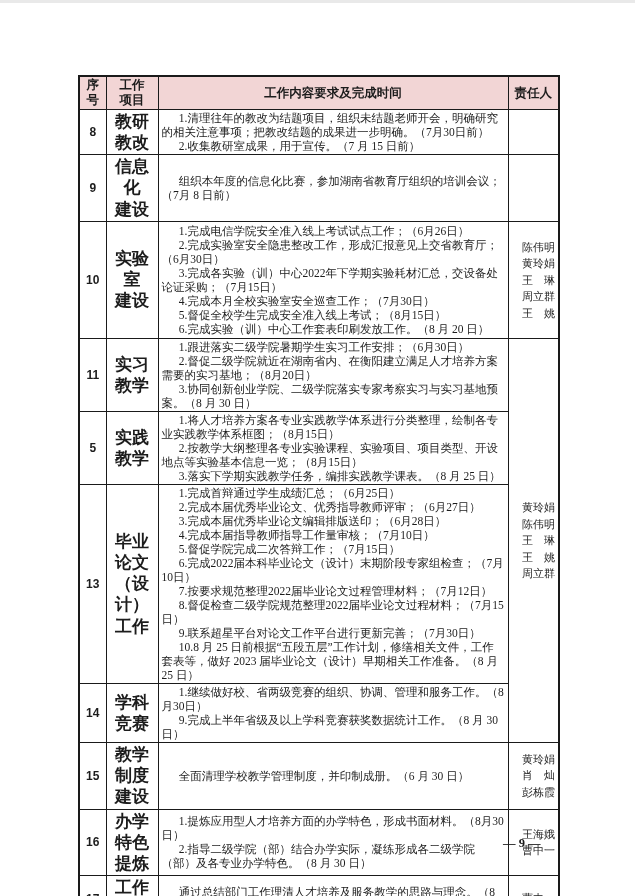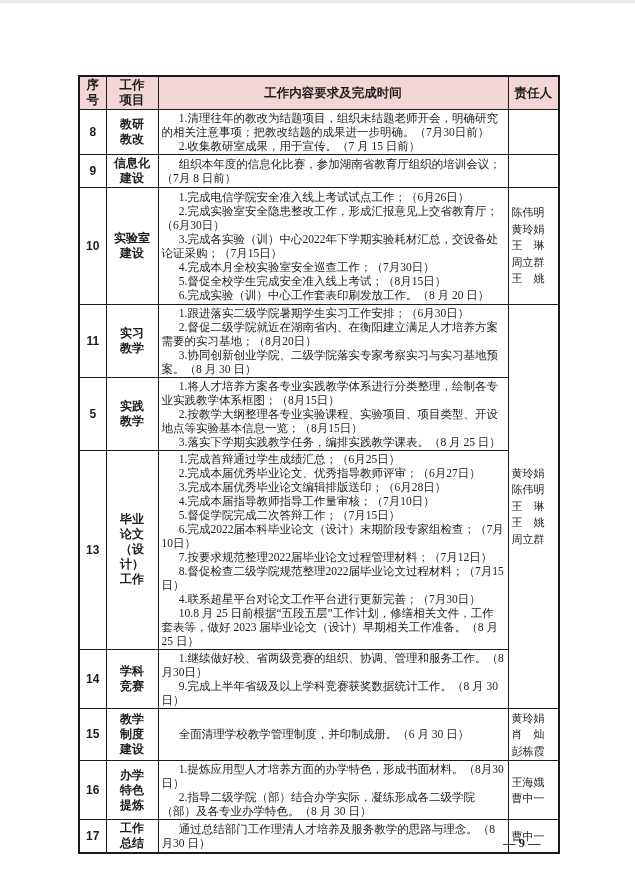--- a/index.html
+++ b/index.html
@@ -35,36 +35,36 @@
   }
   td.no{
     text-align:center;
     font-weight:bold;
     font-size:12px;
     font-family:"Liberation Sans","DejaVu Sans",sans-serif;
   }
   td.item{
     text-align:center;
     font-weight:bold;
-    font-size:12px;
+    font-size:17px;
     white-space:pre-line;
     line-height:1.25;
     word-break:break-all;
   }
   td.content{
     vertical-align:top;
     font-size:11.5px;
     line-height:14px;
     padding:2px 4px 1px 4px;
     word-break:break-all;
   }
   td.content.vmid{vertical-align:middle;}
   td.content p{margin:0;text-indent:1.5em;}
   td.owner{
-    text-align:left;
+    text-align:right;
     font-size:11px;
     line-height:1.5;
     word-break:keep-all;
   }
   td.owner div{white-space:pre;}
   .section-heading{
     position:absolute;left:109px;top:791px;
     font-size:17px;font-weight:bold;
     font-family:"Liberation Sans","DejaVu Sans",sans-serif;
     letter-spacing:1px;
@@ -177,21 +177,21 @@
 工作</td>
       <td class="content">
         <p>1.完成首辩通过学生成绩汇总；（6月25日）</p>
         <p>2.完成本届优秀毕业论文、优秀指导教师评审；（6月27日）</p>
         <p>3.完成本届优秀毕业论文编辑排版送印；（6月28日）</p>
         <p>4.完成本届指导教师指导工作量审核；（7月10日）</p>
         <p>5.督促学院完成二次答辩工作；（7月15日）</p>
         <p>6.完成2022届本科毕业论文（设计）末期阶段专家组检查；（7月10日）</p>
         <p>7.按要求规范整理2022届毕业论文过程管理材料；（7月12日）</p>
         <p>8.督促检查二级学院规范整理2022届毕业论文过程材料；（7月15日）</p>
-        <p>4.联系超星平台对论文工作平台进行更新完善；（7月30日）</p>
+        <p>9.联系超星平台对论文工作平台进行更新完善；（7月30日）</p>
         <p>10.8 月 25 日前根据“五段五层”工作计划，修缮相关文件，工作套表等，做好 2023 届毕业论文（设计）早期相关工作准备。（8 月 25 日）</p>
       </td>
     </tr>
 
     <tr style="height:42px">
       <td class="no">14</td>
       <td class="item">学科
 竞赛</td>
       <td class="content">
         <p>1.继续做好校、省两级竞赛的组织、协调、管理和服务工作。（8月30日）</p>

